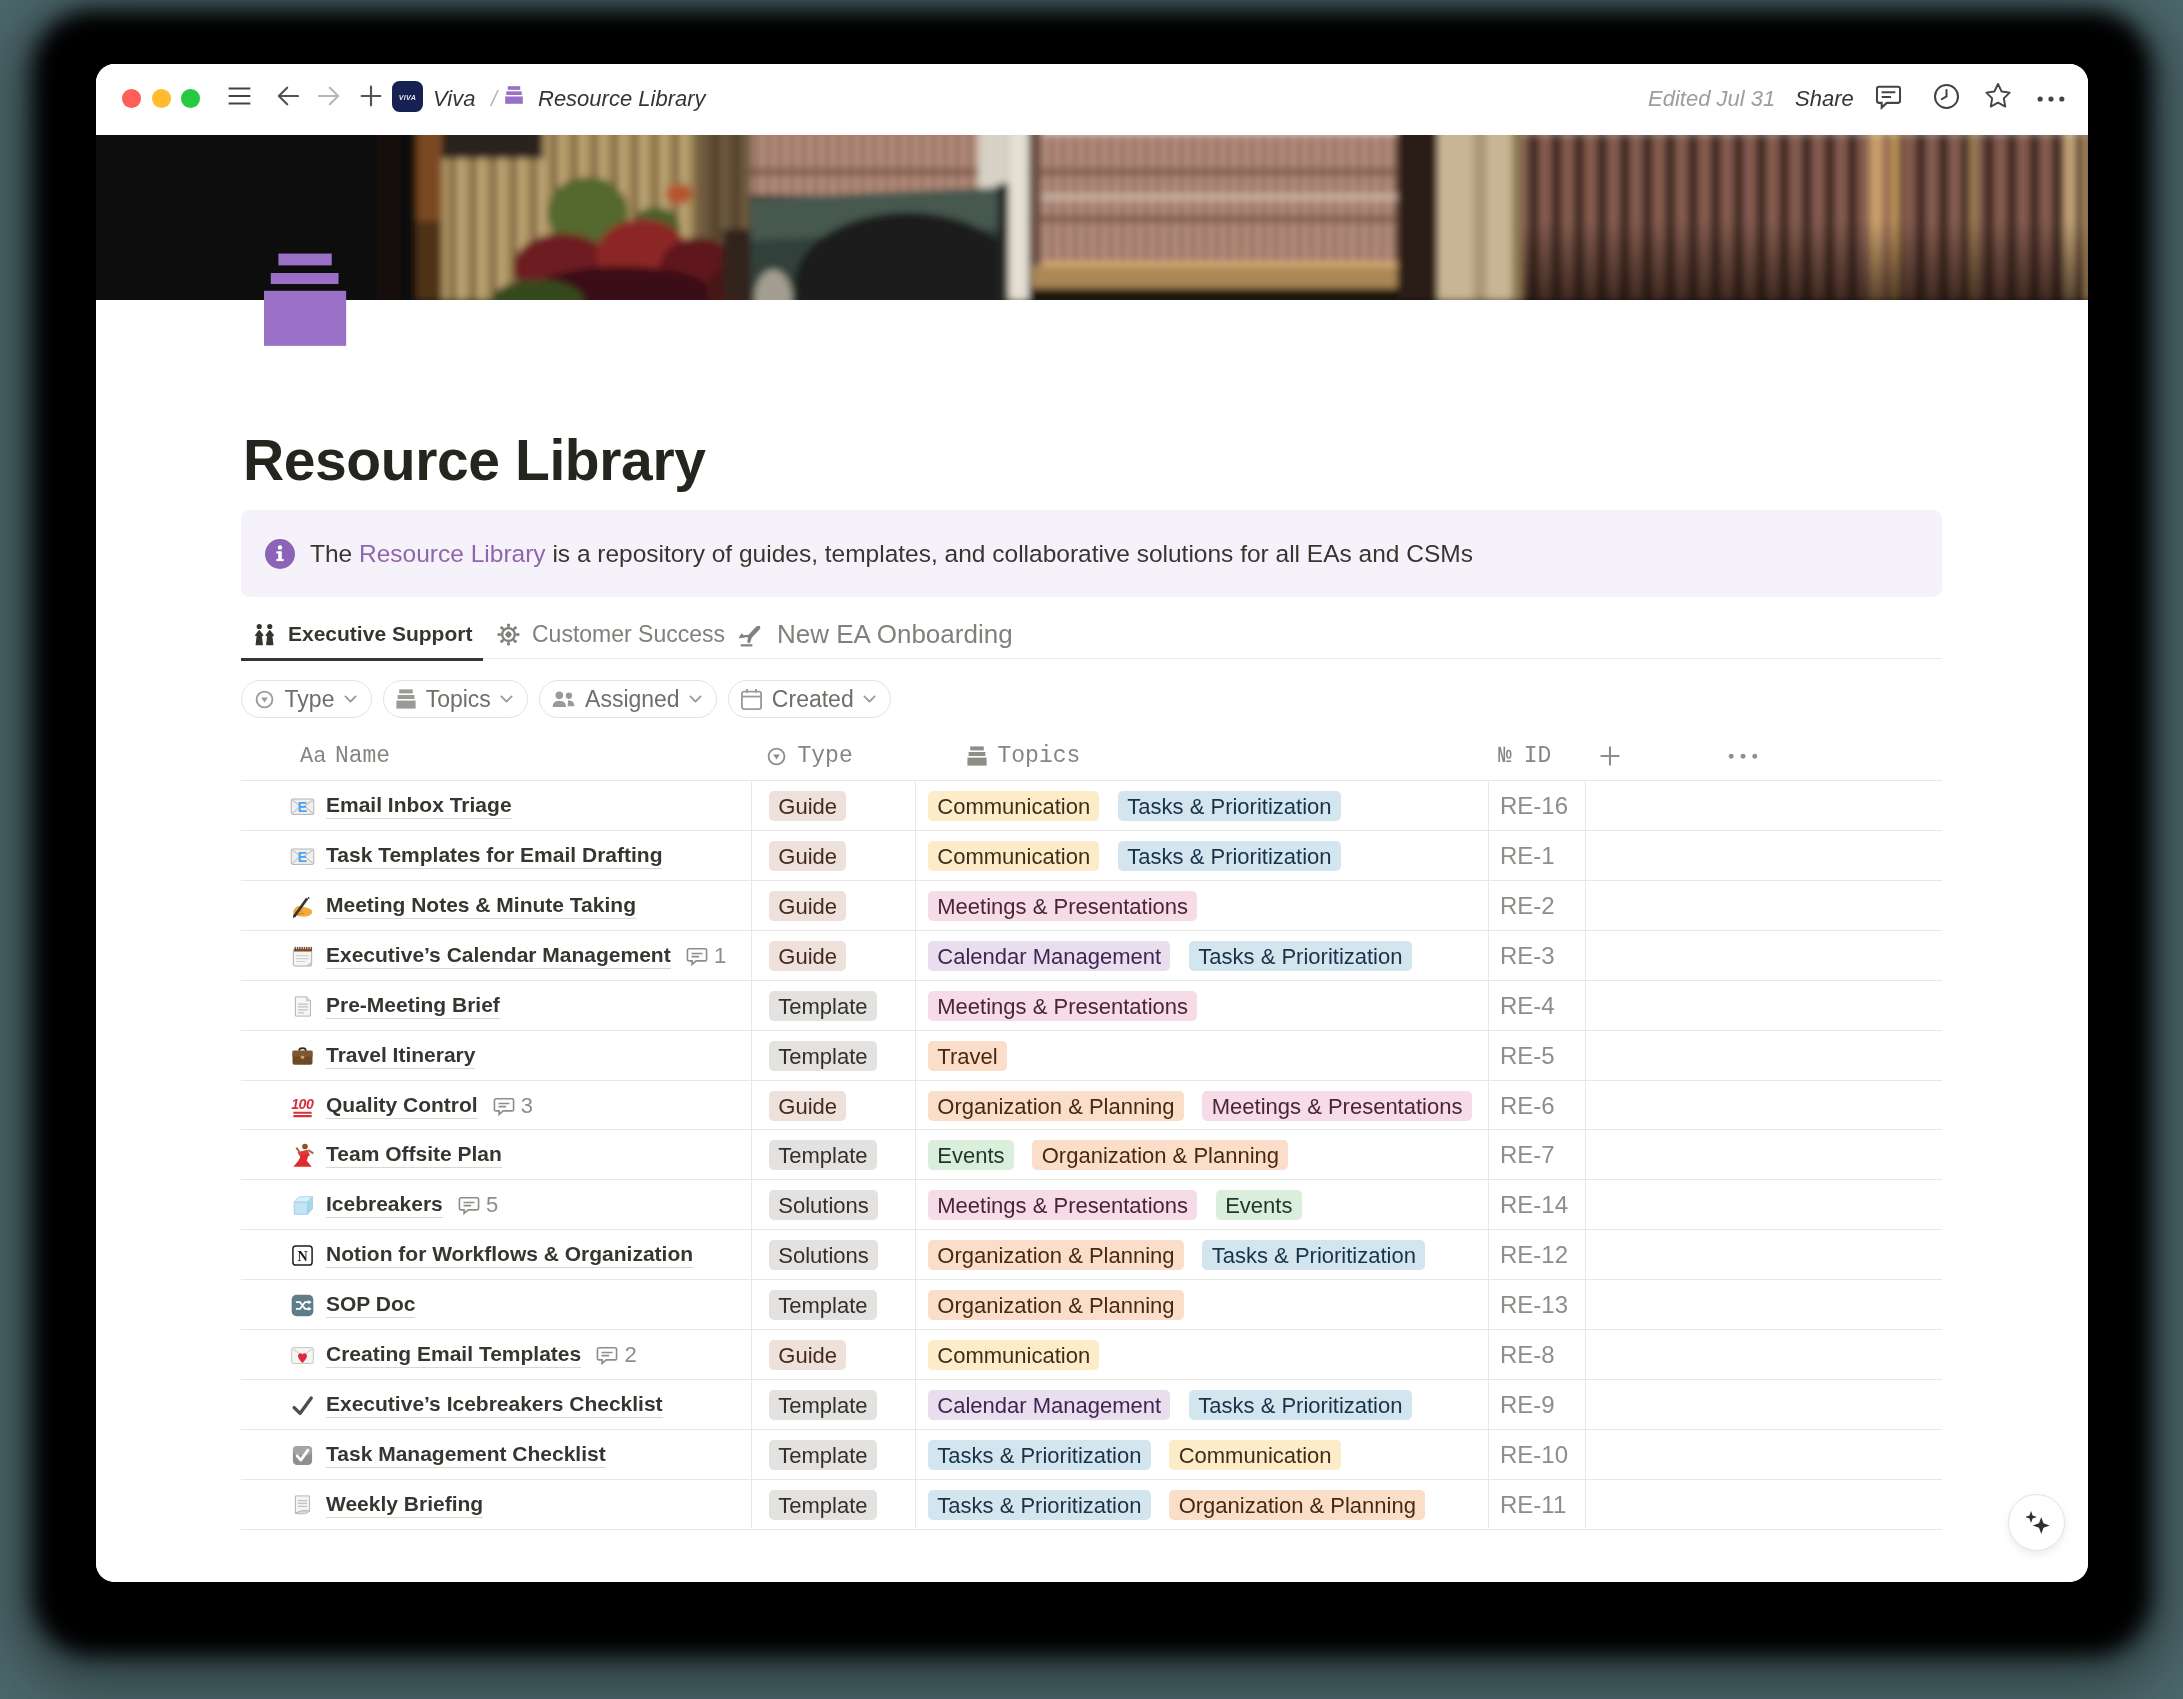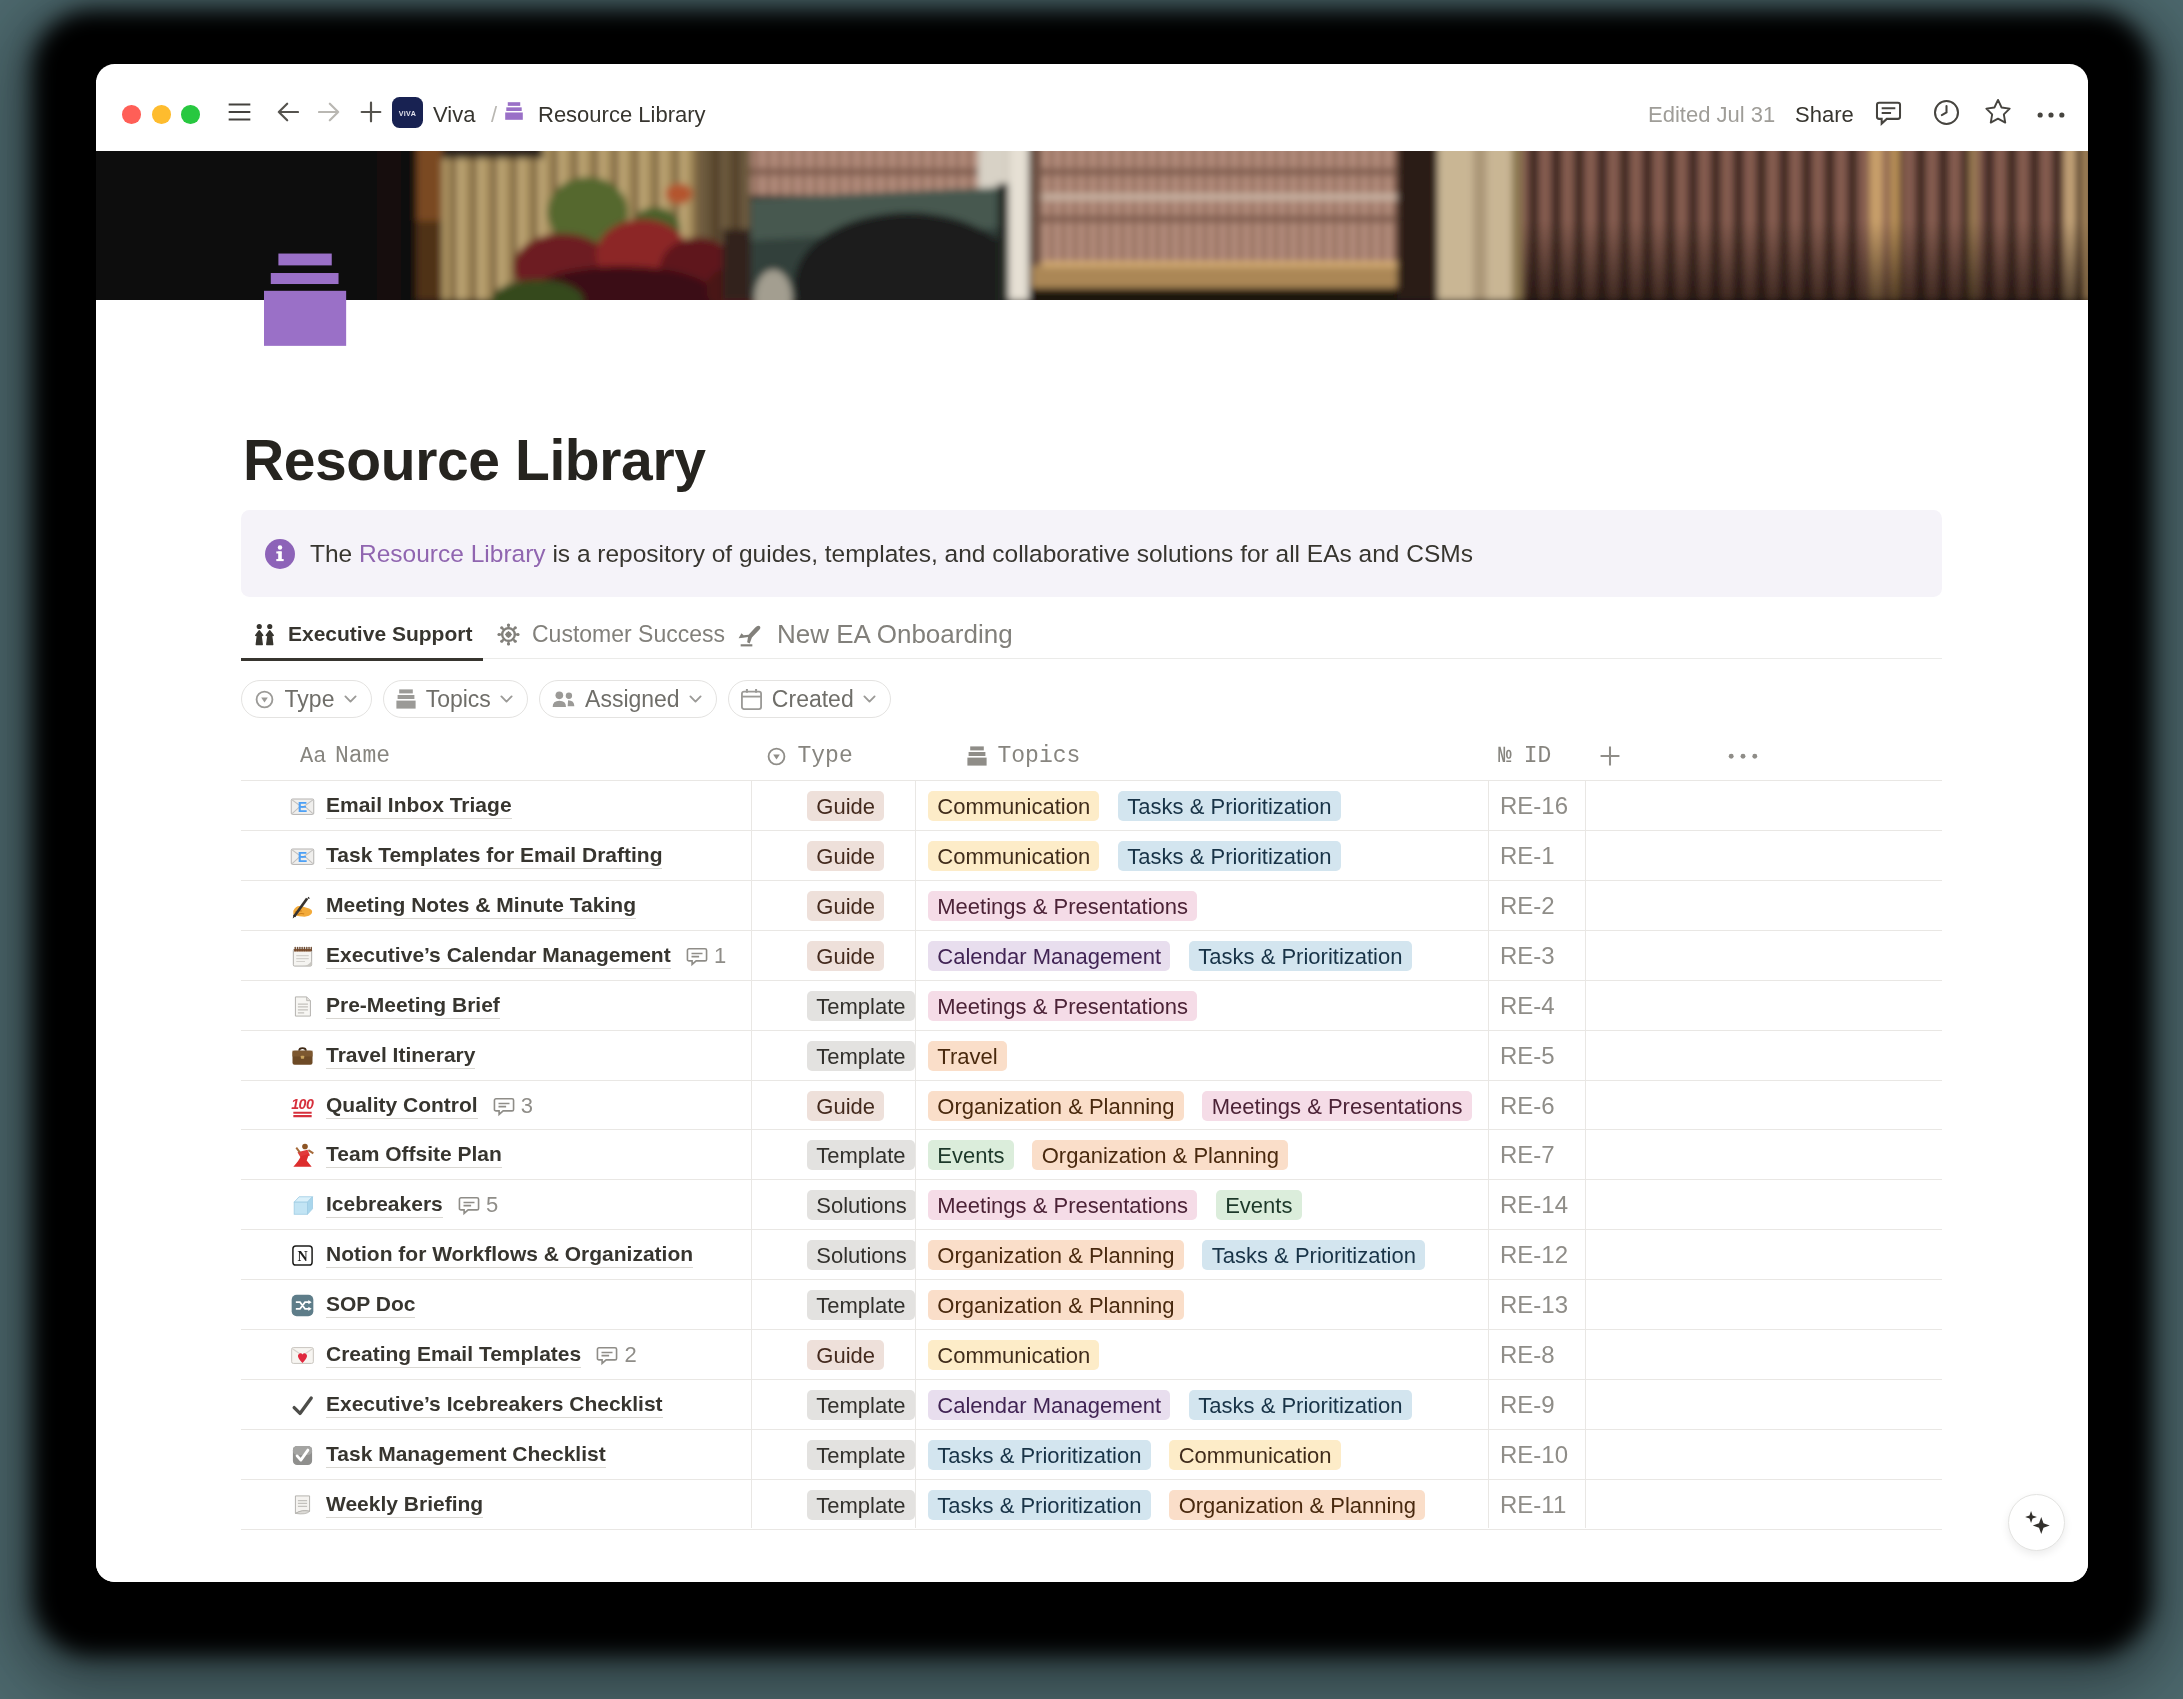--- a/index.html
+++ b/index.html
@@ -1,19 +1,19 @@
 <!DOCTYPE html>
 <html style="font-size:13.5px"><head><meta charset="utf-8"><style>
 * { margin:0; padding:0; box-sizing:border-box; }
 html,body { width:2183px; height:1700px; background:#4e6a6f; overflow:hidden;
   font-family:"Liberation Sans", sans-serif; }
 #win { position:absolute; left:96px; top:64px; width:1992px; height:1518px;
   background:#fff; border-radius:18.6px; overflow:hidden;
   box-shadow:0 10px 21px 63px rgba(0,0,0,1), 0 21px 59px 74px rgba(0,0,0,0.38), 0 34px 101px 85px rgba(0,0,0,0.14); }
-#tbar { position:absolute; left:0; top:16px; width:100%; height:71px; background:#fff; z-index:30; }
+#tbar { position:absolute; left:0; top:0; width:100%; height:71px; background:#fff; z-index:30;font-style:italic; }
 .tl { position:absolute; top:25px; width:18.6px; height:18.6px; border-radius:50%; }
 .ico { position:absolute; }
 .tbt { position:absolute; font-size:22px; color:#37352f; top:22px; }
 #cover { position:absolute; left:0; top:64px; width:1992px; height:172px; overflow:hidden; background:#14100d; }
 #pgicon { position:absolute; left:168px; top:186px; z-index:20; }
 #content { position:absolute; left:0; top:237px; width:1992px; height:1281px; background:#fff; }
 h1 { position:absolute; left:147px; top:363px; font-size:57px; letter-spacing:-0.4px; color:#26241f; font-weight:bold; }
 #callout { position:absolute; left:145px; top:446px; width:1701px; height:87px; background:#f5f3f9; border-radius:8.5px; }
 #callout .ci { position:absolute; left:24px; top:29px; }
 #callout .ct { position:absolute; left:69px; top:0; line-height:87px; font-size:24.5px; color:#37352f; white-space:nowrap; }
@@ -28,21 +28,21 @@
 #thead { position:absolute; top:668px; left:145px; width:1701px; height:48px; color:#87857f; font-size:23px;font-family:Liberation Mono, monospace; }
 #thead .h { position:absolute; top:0; height:48px; display:flex; align-items:center; gap:8.5px; }
 .row { position:absolute; left:145px; width:1701px; height:50px; border-top:1.3px solid #e9e7e4; }
 .row:last-of-type { border-bottom:1.3px solid #e9e7e4; }
 #lastline { position:absolute; left:145px; top:1465px; width:1701px; height:1.3px; background:#e9e7e4; }
 .c-name { position:absolute; left:49px; top:0; height:50px; display:flex; align-items:center; gap:11px; }
 .em { width:25px; height:25px; display:inline-flex; }
 .nm { font-size:21px; font-weight:bold; color:#37352f; border-bottom:1.3px solid #d9d7d2; padding-bottom:1.7px; white-space:nowrap; }
 .cm { display:inline-flex; align-items:center; gap:6px; margin-left:4.2px; }
 .cn { font-size:22px; color:#8f8d88; }
-.c-type { position:absolute; left:546px; top:0; height:50px; display:flex; align-items:center;padding-left:20px; }
+.c-type { position:absolute; left:508px; top:0; height:50px; display:flex; align-items:center;padding-left:20px; }
 .c-topics { position:absolute; left:687px; top:0; height:50px; display:flex; align-items:center; gap:18.6px; }
 .c-id { position:absolute; left:1259px; top:0; height:50px; display:flex; align-items:center; font-size:24px; color:#8f8d88; }
 .pl { display:inline-block; height:30px; line-height:31px; padding:0 9.3px; border-radius:5px; font-size:22px; white-space:nowrap; }
 .vd { position:absolute; top:716px; height:748px; width:1.3px; background:#e9e7e4; }
 #spark { position:absolute; left:1912px; top:1430px; width:57px; height:57px; border-radius:50%; background:#fff; border:1.3px solid #e3e3e1; box-shadow:0 3.4px 8.5px rgba(0,0,0,0.08); display:flex; align-items:center; justify-content:center; }
 </style></head><body>
 <div id="win">
   <div id="tbar">
     <div class="tl" style="left:26px;background:#ff5f57"></div>
     <div class="tl" style="left:56px;background:#febc2e"></div>

